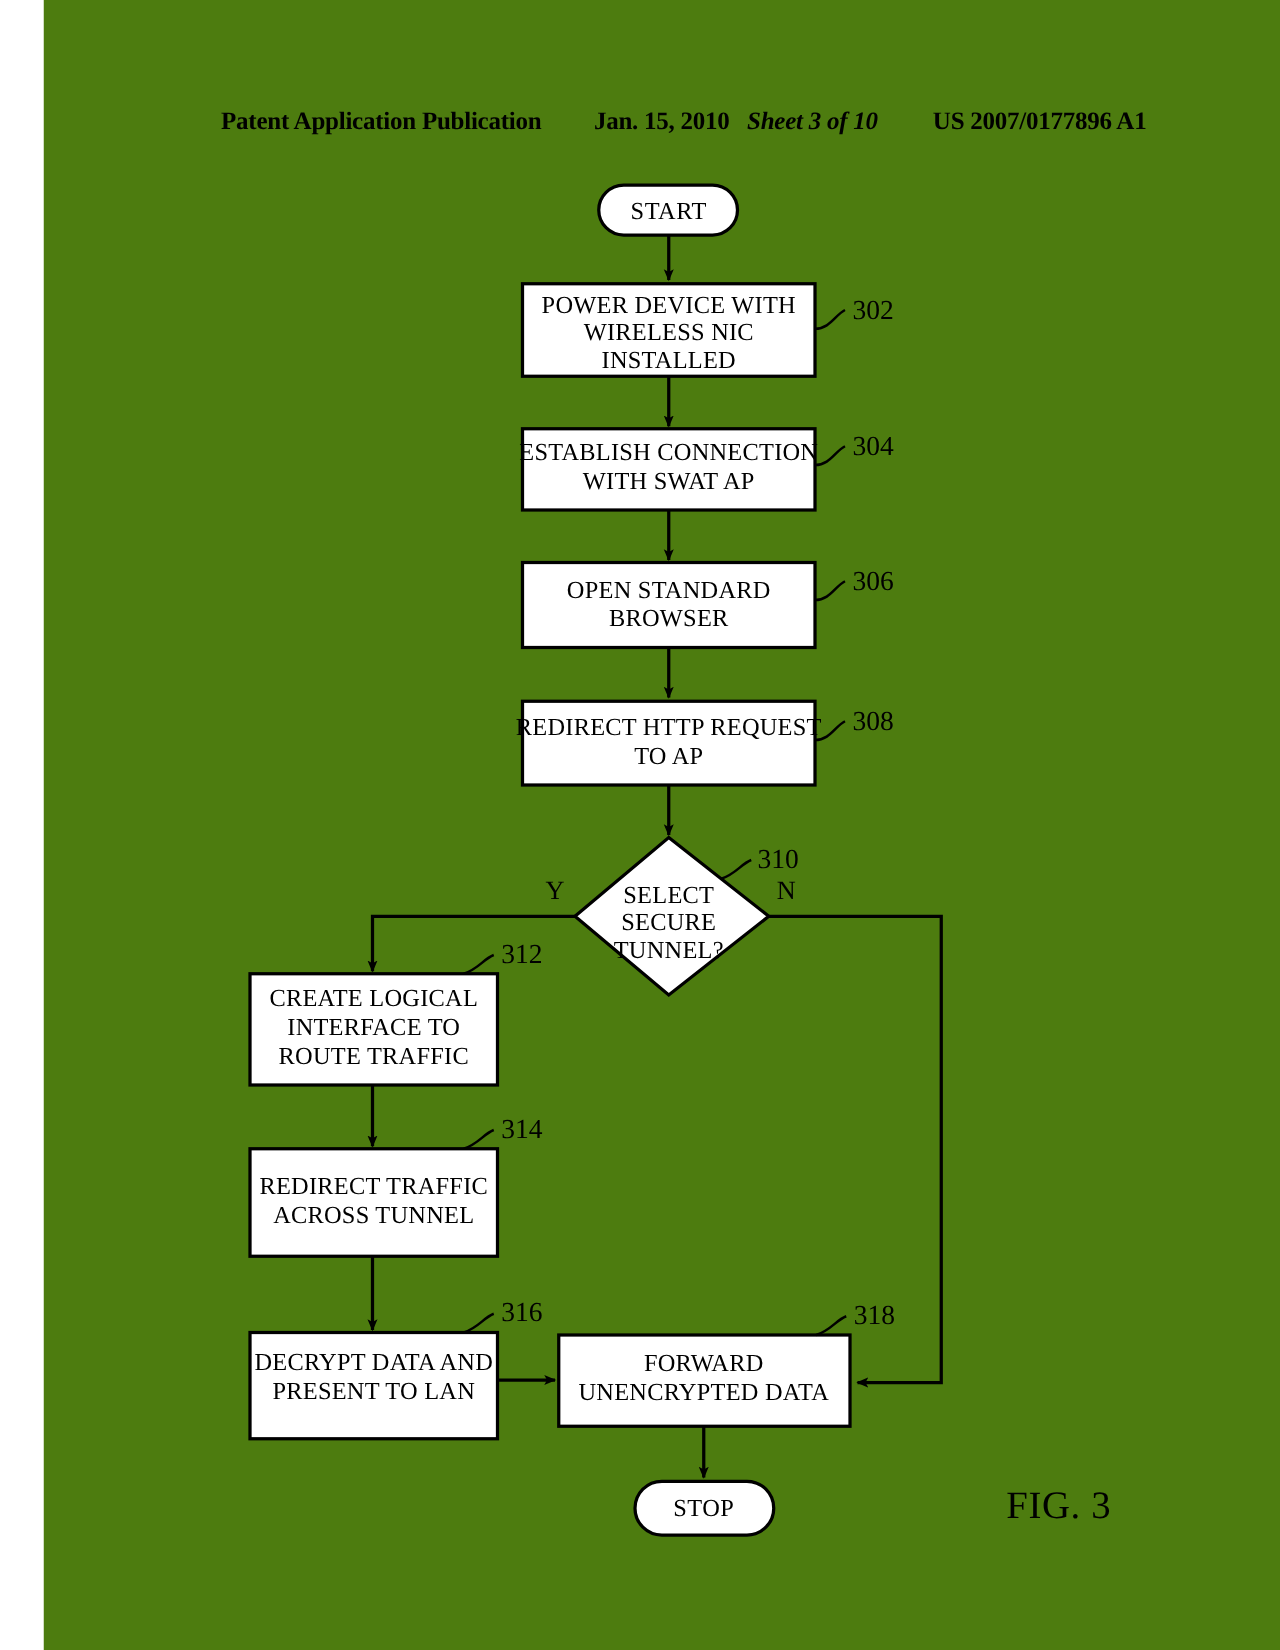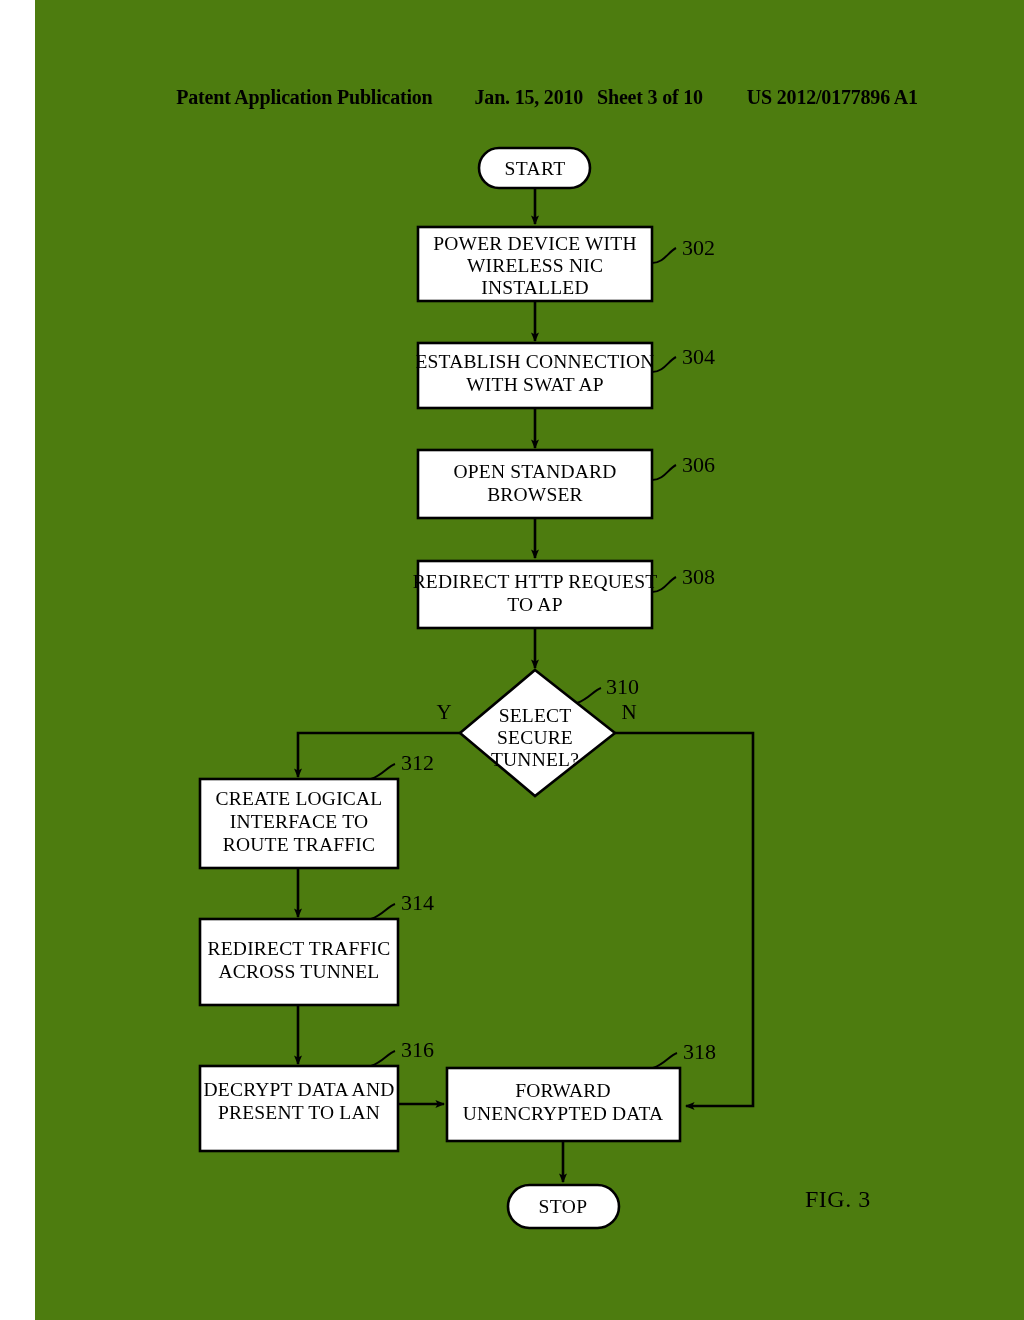--- a/index.html
+++ b/index.html
@@ -35,21 +35,21 @@
     justify-content: center;
     align-items: baseline;
     font-family: "Liberation Serif", serif;
     font-weight: bold;
     font-size: 20px;
     letter-spacing: -0.2px;
     white-space: nowrap;
   }
   #header .h-pub   { margin-right: 42px; }
   #header .h-date  { margin-right: 14px; }
-  #header .h-sheet { margin-right: 44px; }
+  #header .h-sheet { margin-right: 44px; font-style: italic; }
   #header .h-num   { }
 
   
   #diagram {
     position: absolute;
     left: 0;
     top: 0;
     width: 1024px;
     height: 1320px;
   }
@@ -103,35 +103,35 @@
   }
   .branch-label {
     font-size: 21px;
     text-anchor: middle;
   }
   #fig-label {
     position: absolute;
     left: 770px;
     top: 1186px;
     font-family: "Liberation Serif", serif;
-    font-size: 24px;
+    font-size: 31px;
     letter-spacing: 0.5px;
     white-space: nowrap;
   }
 </style>
 </head>
 <body>
 
 <div id="page">
 
   <div id="header">
     <span class="h-pub">Patent Application Publication</span>
     <span class="h-date">Jan. 15, 2010</span>
     <span class="h-sheet">Sheet 3 of 10</span>
-    <span class="h-num">US 2012/0177896 A1</span>
+    <span class="h-num">US 2007/0177896 A1</span>
   </div>
 
   <svg id="diagram" viewBox="0 0 1024 1320">
     <defs>
       <marker id="arrow" markerWidth="11" markerHeight="11" refX="8.6" refY="4" orient="auto" markerUnits="userSpaceOnUse">
         <path d="M0,0 L9.6,4 L0,8 L2.2,4 Z" fill="#000000"></path>
       </marker>
     </defs>
 
     <g>

